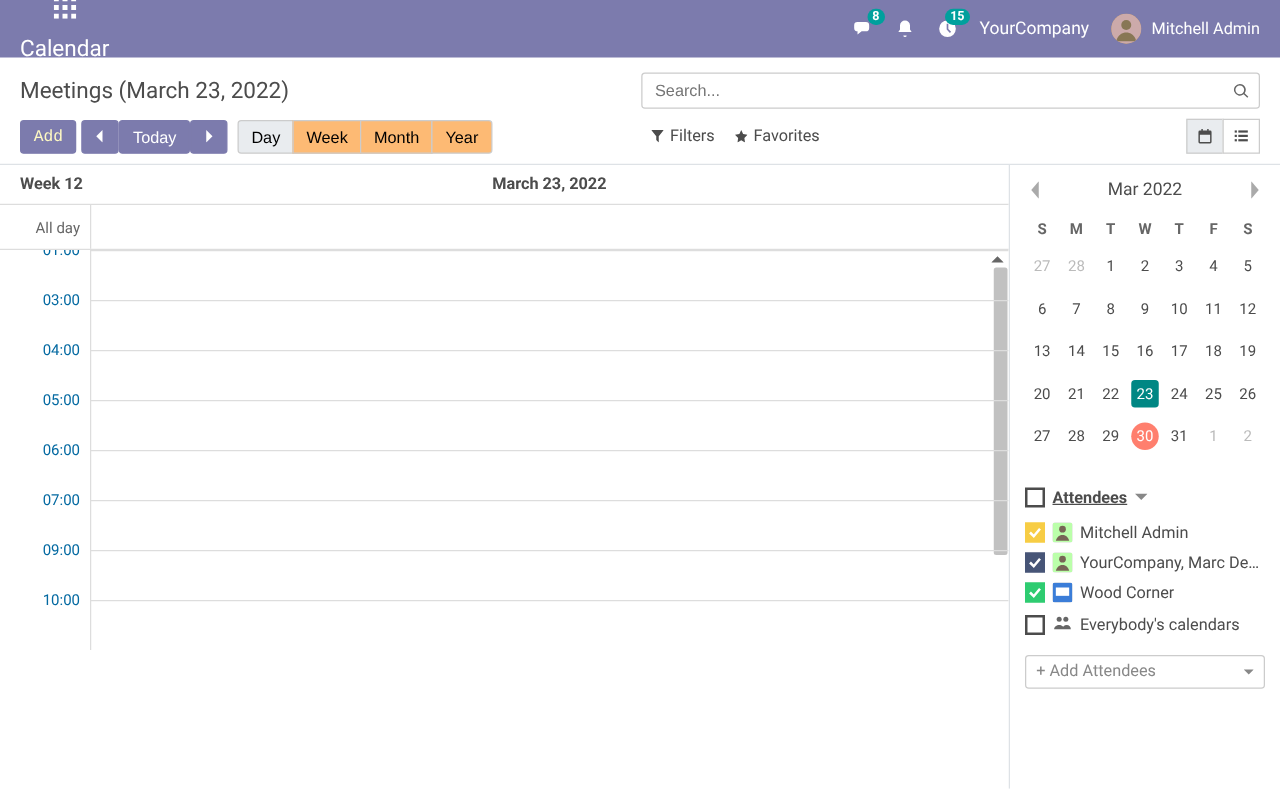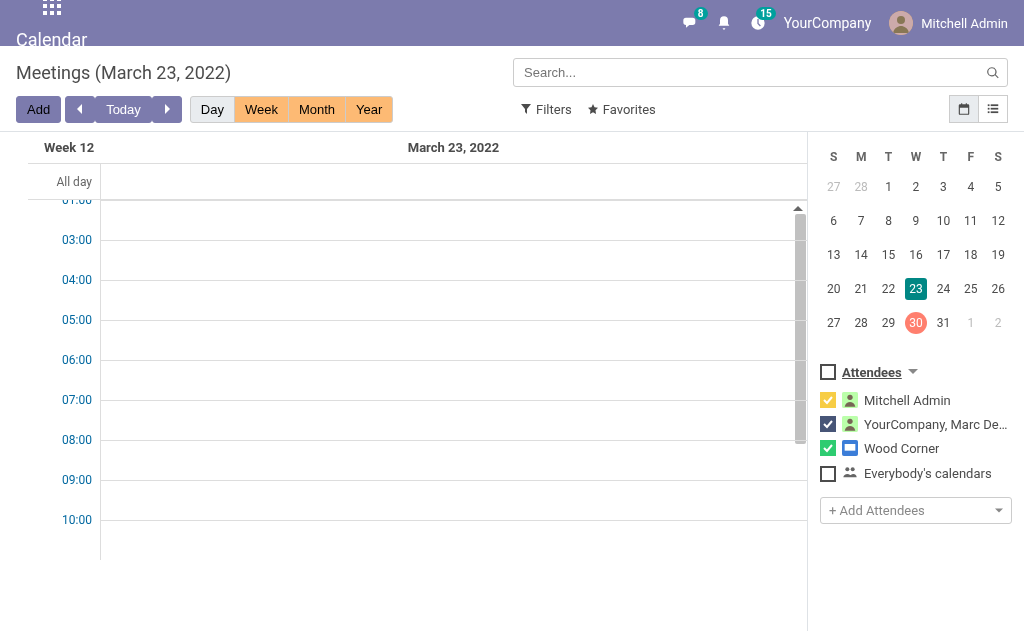--- a/index.html
+++ b/index.html
@@ -22,41 +22,41 @@
   
   .control-panel { padding: 12px 16px 0 16px; border-bottom: 1px solid #dee2e6; }
   .cp-top { display: flex; align-items: center; margin-bottom: 8px; }
   .breadcrumb { font-size: 18px; color: #4c4c4c; }
   .search-container { margin-left: auto; width: 495px; position: relative; }
   .search-input { width: 100%; padding: 6px 30px 6px 10px; border: 1px solid #ccc; border-radius: 3px; font-size: 13px; }
   .search-icon-right { position: absolute; right: 8px; top: 50%; transform: translateY(-50%); width:14px; height:14px; fill:#666;}
   
   .cp-bottom { display: flex; align-items: center; padding-bottom: 8px; }
   .btn { padding: 5px 10px; border: 1px solid transparent; cursor: pointer; font-size: 13px; border-radius: 3px; background:#fdba74;}
-  .btn-primary { background: #7c7bad; color: #000000; border-color: #7c7bad; }
+  .btn-primary { background: #7c7bad; color: #fef9c3; border-color: #7c7bad; font-family: Liberation Mono, monospace; }
   .btn-group { display: inline-flex; }
   .btn-group .btn { border-radius: 0; border: 1px solid #ccc; margin-left:-1px;}
   .btn-group .btn:first-child { border-top-left-radius: 3px; border-bottom-left-radius: 3px; margin-left:0;}
   .btn-group .btn:last-child { border-top-right-radius: 3px; border-bottom-right-radius: 3px; }
   .btn-group .btn.active { background: #e9ecef; }
   .nav-arrows { display: inline-flex; margin-left: 4px; margin-right:4px;}
   .nav-arrows .btn { background: #7c7bad; color: #fff; border-color: #7c7bad; padding:5px 9px;}
   .nav-arrows .btn svg{width:10px;height:10px;fill:#fff;}
   .scale-group { margin-left: 4px; }
   
   .search-options { margin-left: auto; width: 495px; display: flex; align-items: center; }
   .search-opt { padding: 4px 8px; cursor: pointer; font-size: 13px; color: #4c4c4c; display:inline-flex; align-items:center; gap:5px;}
   .search-opt svg{width:10px;height:10px;fill:#4c4c4c;}
   .view-switcher { margin-left: auto; display: flex; }
   .view-btn { width: 30px; height: 28px; border: 1px solid #ccc; display:flex; align-items:center; justify-content:center; cursor:pointer; background:#fff; margin-left:-1px;}
   .view-btn.active { background: #e9ecef; }
   .view-btn svg{width:14px;height:14px;fill:#4c4c4c;}
 
   
-  .content { display: flex; height: calc(633px - 46px - 88px); margin-left: 28px; }
+  .content { display: flex; height: calc(633px - 46px - 88px); }
   .calendar-main { flex: 1; position: relative; overflow: hidden; }
   .cal-header { display: flex; border-bottom: 1px solid #ddd; padding: 8px 0; font-weight: bold; font-size:13px; color:#4c4c4c;}
   .cal-header-left { width: 72px; padding-left: 16px; white-space:nowrap;}
   .cal-header-center { flex: 1; text-align: center; }
   .allday-row { display: flex; border-bottom: 1px solid #ddd; height: 36px; align-items: center; }
   .allday-label { width: 72px; text-align: right; padding-right: 8px; font-size: 12px; color: #666; }
   .allday-content { flex: 1; border-left: 1px solid #ddd; height: 100%; }
   .time-grid { height: calc(100% - 70px); overflow-y: auto; position: relative; }
   .time-grid-inner{position:relative;}
   .time-row { display: flex; height: 40px; }
@@ -247,36 +247,45 @@
           </div>
           <div class="time-row">
             <div class="time-label">06:00</div>
             <div class="time-slot"></div>
           </div>
           <div class="time-row">
             <div class="time-label">07:00</div>
             <div class="time-slot"></div>
           </div>
           <div class="time-row">
-            <div class="time-label">08:00</div>
-            <div class="time-slot"></div>
-          </div>
-          <div class="time-row">
             <div class="time-label">09:00</div>
             <div class="time-slot"></div>
           </div>
           <div class="time-row">
             <div class="time-label">10:00</div>
             <div class="time-slot"></div>
           </div>
         </div>
     </div>
   </div>
 
   <div class="sidebar">
+    <div class="mini-cal-header">
+      <span class="mini-cal-nav">
+          <svg viewBox="0 0 10 14">
+            <path d="M8 0L2 7l6 7z"></path>
+          </svg>
+        </span>
+      <span class="mini-cal-title">Mar 2022</span>
+      <span class="mini-cal-nav">
+          <svg viewBox="0 0 10 14">
+            <path d="M2 0l6 7-6 7z"></path>
+          </svg>
+        </span>
+    </div>
     <div class="mini-cal">
       <div class="mini-cal-row" id="dow-row">
           <div class="mini-cal-cell mini-cal-dow">S</div>
           <div class="mini-cal-cell mini-cal-dow">M</div>
           <div class="mini-cal-cell mini-cal-dow">T</div>
           <div class="mini-cal-cell mini-cal-dow">W</div>
           <div class="mini-cal-cell mini-cal-dow">T</div>
           <div class="mini-cal-cell mini-cal-dow">F</div>
           <div class="mini-cal-cell mini-cal-dow">S</div>
         </div>

